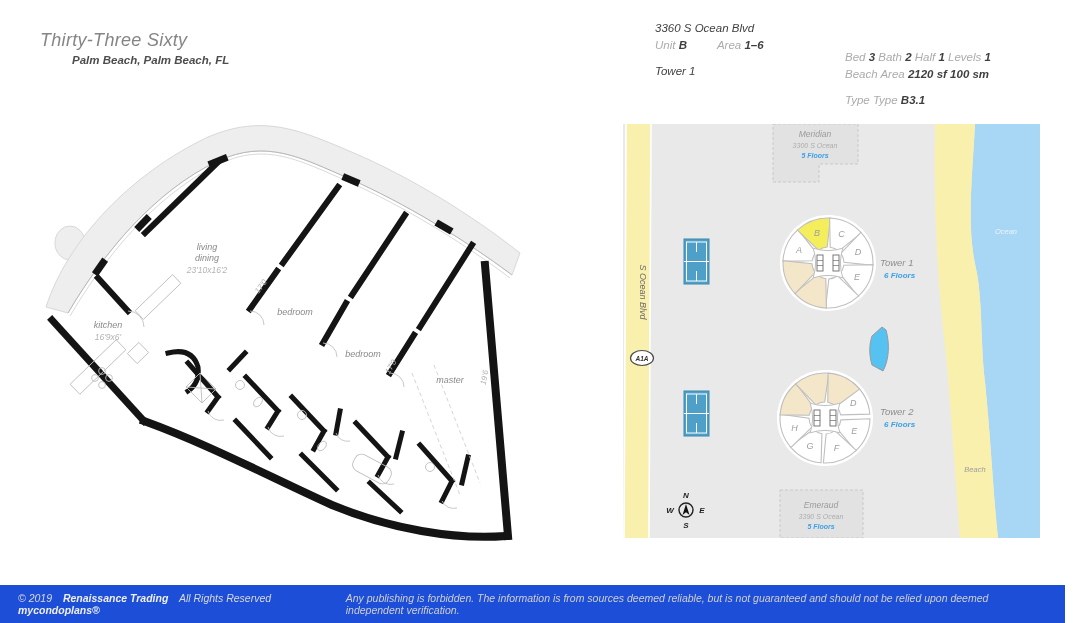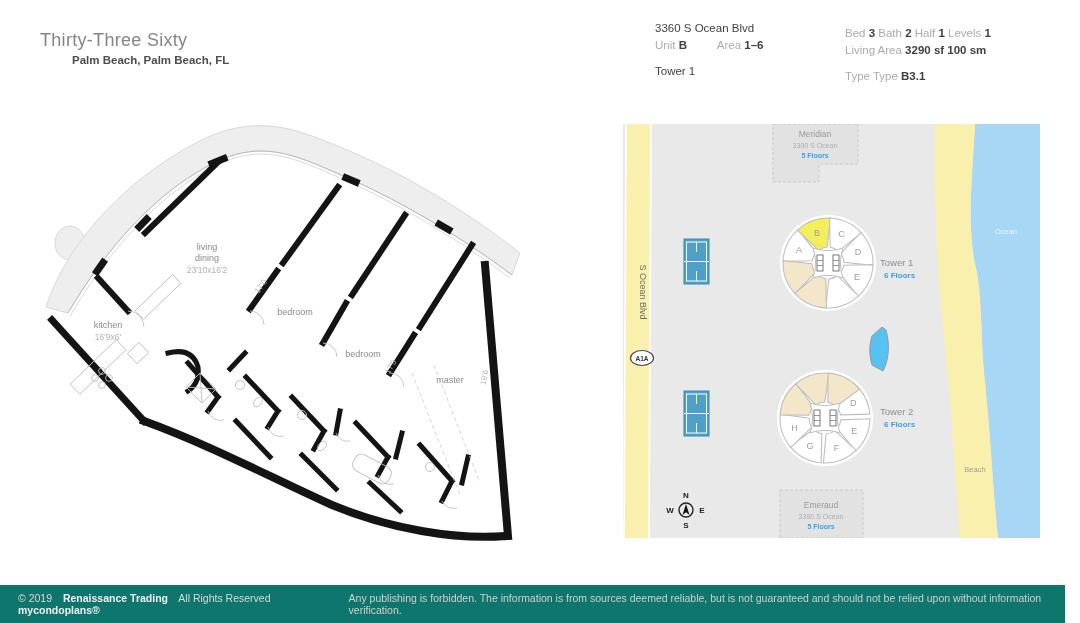--- a/index.html
+++ b/index.html
@@ -1,34 +1,34 @@
 <!DOCTYPE html>
 <html><head>
 <meta charset="utf-8">
 <style>
   html,body{margin:0;padding:0;background:#ffffff;}
   #page{position:relative;width:1065px;height:623px;background:#ffffff;overflow:hidden;
-        font-family:"Liberation Sans", sans-serif;}
+        font-family:"Liberation Sans", sans-serif;font-style:italic;}
   
   .title-block{position:absolute;left:40px;top:30px;}
   .page-title{font-size:18px;color:#858585;letter-spacing:.3px;}
   .page-subtitle{font-size:11.5px;font-weight:bold;color:#4d4d4d;margin-top:3px;padding-left:32px;}
   .info-mid{position:absolute;left:655px;top:21px;font-size:11.5px;}
-  .info-right{position:absolute;left:845px;top:26px;font-size:11.5px;}
+  .info-right{position:absolute;left:845px;top:50px;font-size:11.5px;}
   .inf-row{margin-bottom:2px;line-height:15px;white-space:nowrap;}
   .lbl{color:#ababab;}
   .val{color:#3f3f3f;font-weight:bold;}
   .strong{color:#3f3f3f;}
   .sp-w{display:inline-block;width:24px;}
   .row-gap{height:9px;}
   
   #floorplan-wrap{position:absolute;left:40px;top:115px;width:500px;height:440px;}
   #map-wrap{position:absolute;left:623px;top:124px;width:417px;height:414px;}
   
-  #footer{position:absolute;left:0;bottom:0;width:100%;height:38px;background:#0f766e;
+  #footer{position:absolute;left:0;bottom:0;width:100%;height:38px;background:#1d4ed8;
           color:#d9d9d9;font-size:10.5px;display:flex;align-items:center;justify-content:space-between;
           box-sizing:border-box;padding:0 16px 0 18px;}
   #footer .b{font-weight:bold;color:#efefef;}
   #footer span{margin-right:8px;}
   #footer .disclaimer{margin-right:0;color:#cfcfcf;}
   svg text{font-family:"Liberation Sans", sans-serif;}
 </style>
 </head>
 <body>
 
@@ -57,22 +57,22 @@
       <span class="lbl">Bed</span>
       <span class="val">3</span>
       <span class="lbl">Bath</span>
       <span class="val">2</span>
       <span class="lbl">Half</span>
       <span class="val">1</span>
       <span class="lbl">Levels</span>
       <span class="val">1</span>
     </div>
     <div class="inf-row">
-      <span class="lbl">Living Area</span>
-      <span class="val">3290 sf</span>
+      <span class="lbl">Beach Area</span>
+      <span class="val">2120 sf</span>
       <span class="val">100 sm</span>
     </div>
     <div class="row-gap"></div>
     <div class="inf-row">
       <span class="lbl">Type Type</span>
       <span class="val">B3.1</span>
     </div>
   </div>
 
   <div id="floorplan-wrap">
@@ -289,16 +289,16 @@
     </svg>
   </div>
 
   <div id="footer">
     <div>
       <span>© 2019</span>
       <span class="b">Renaissance Trading</span>
       <span>All Rights Reserved</span>
       <span class="b">mycondoplans®</span>
     </div>
-    <div class="disclaimer">Any publishing is forbidden.  The information is from sources deemed reliable, but is not guaranteed and should not be relied upon without information verification.</div>
+    <div class="disclaimer">Any publishing is forbidden.  The information is from sources deemed reliable, but is not guaranteed and should not be relied upon deemed independent verification.</div>
   </div>
 
 </div>
 
 </body></html>

